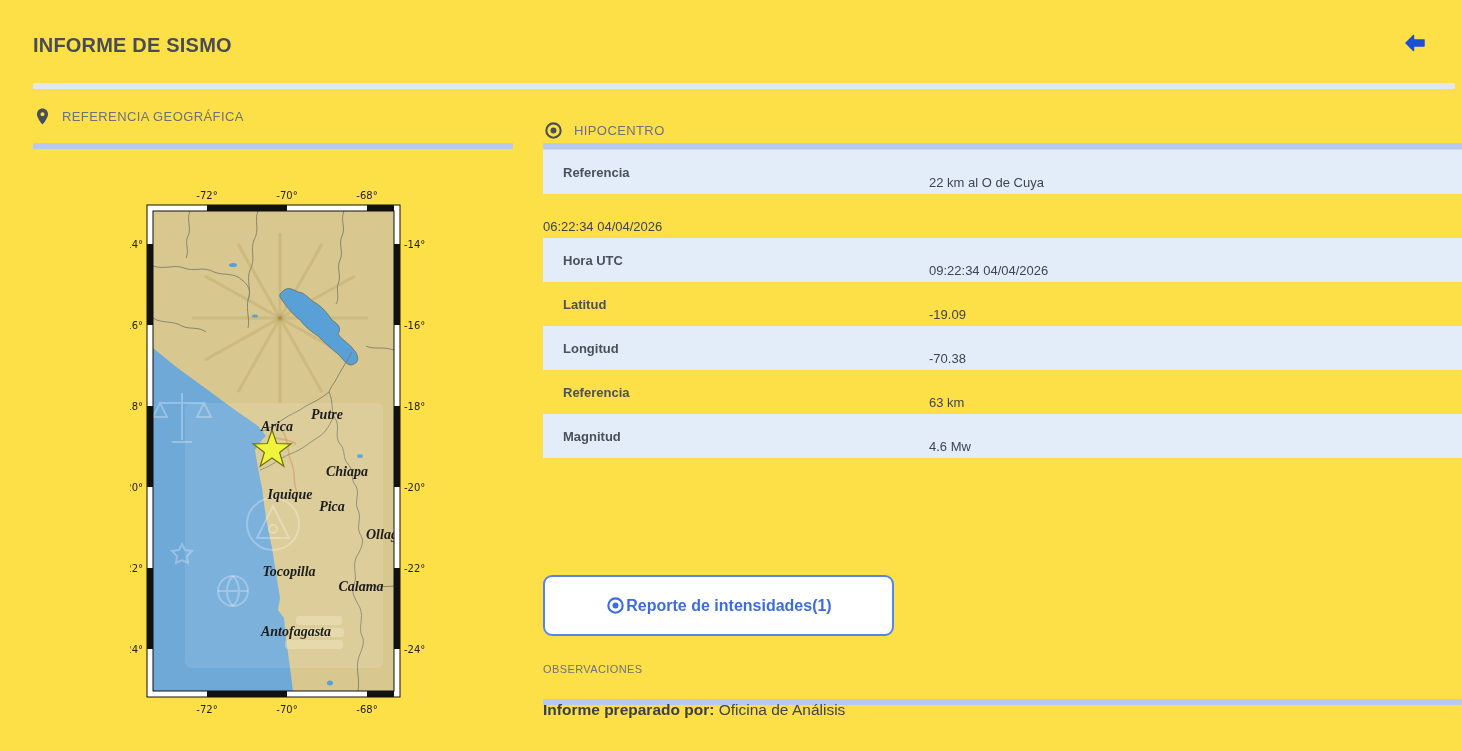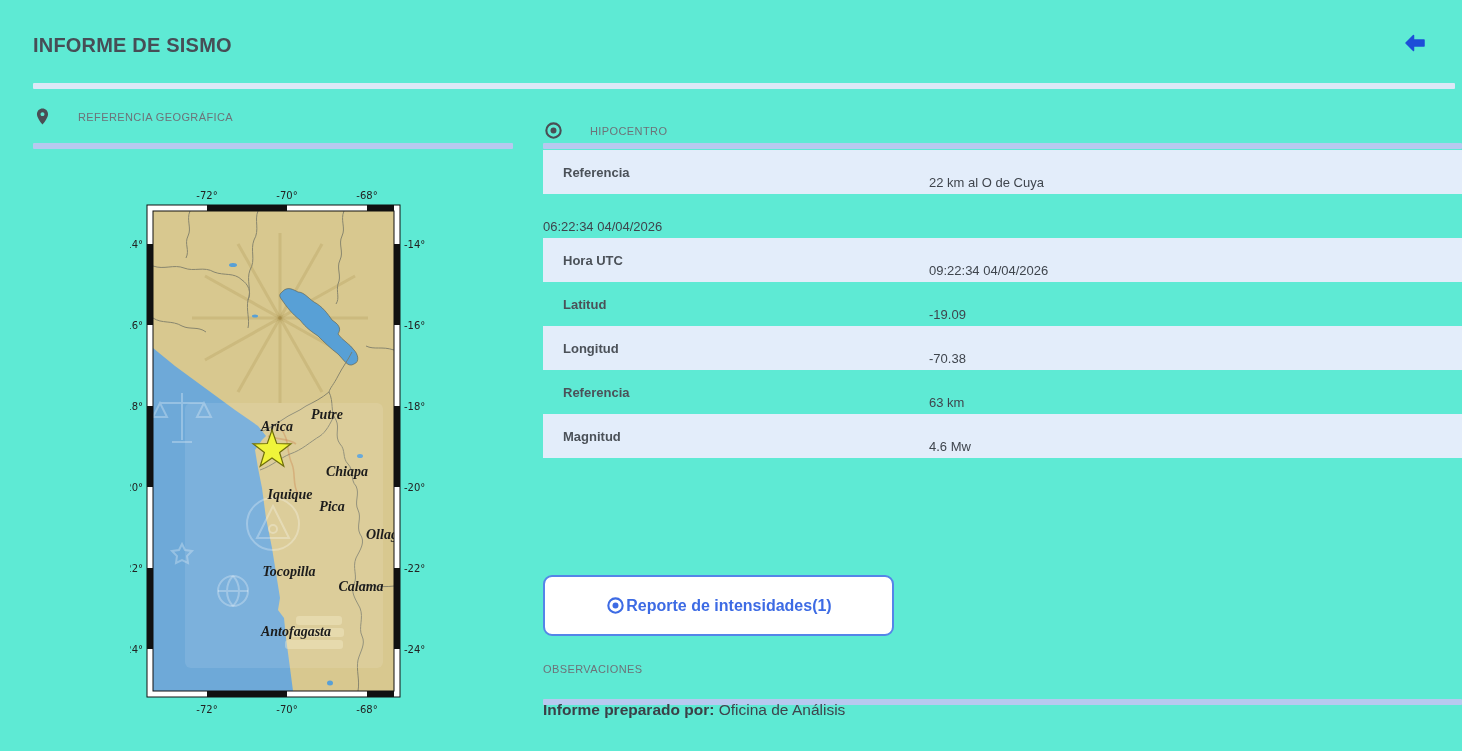--- a/index.html
+++ b/index.html
@@ -1,26 +1,26 @@
 <!DOCTYPE html>
 <html><head>
 <meta charset="utf-8">
 <style>
   html,body{margin:0;padding:0;background:#fff;}
-  .page{position:relative;width:1462px;height:751px;background:#5eead4;overflow:hidden;
+  .page{position:relative;width:1462px;height:751px;background:#fde047;overflow:hidden;
         font-family:"Liberation Sans",sans-serif;}
   .abs{position:absolute;}
 
   .page-title{left:33px;top:34px;font-size:20px;font-weight:700;color:#474d56;letter-spacing:.2px;}
   .back-btn{left:1402px;top:30px;width:26px;height:26px;cursor:pointer;display:flex;align-items:center;justify-content:center;}
 
   .divider-light{height:6px;background:#dde8f7;border-radius:1px;}
   .divider-section{height:6px;background:#b7c9ef;border-radius:1px;}
 
-  .section-head{display:flex;align-items:center;gap:26px;color:#6d7278;font-size:11px;letter-spacing:.4px;}
+  .section-head{display:flex;align-items:center;gap:10px;color:#6d7278;font-size:13px;letter-spacing:.4px;}
   .section-head .ic{display:flex;align-items:center;}
 
   
   .htable{left:543px;top:150px;width:919px;}
   .hrow{display:flex;align-items:center;height:44px;font-size:13px;gap:24px;}
   .hrow:nth-child(odd){background:#e3edfa;}
   .hrow .lbl{width:342px;padding-left:20px;font-weight:700;color:#4b5158;}
   .hrow .val{color:#3f454d;margin-top:20px;}
 
   .int-btn{left:543px;top:575px;width:347px;height:57px;background:#fff;

